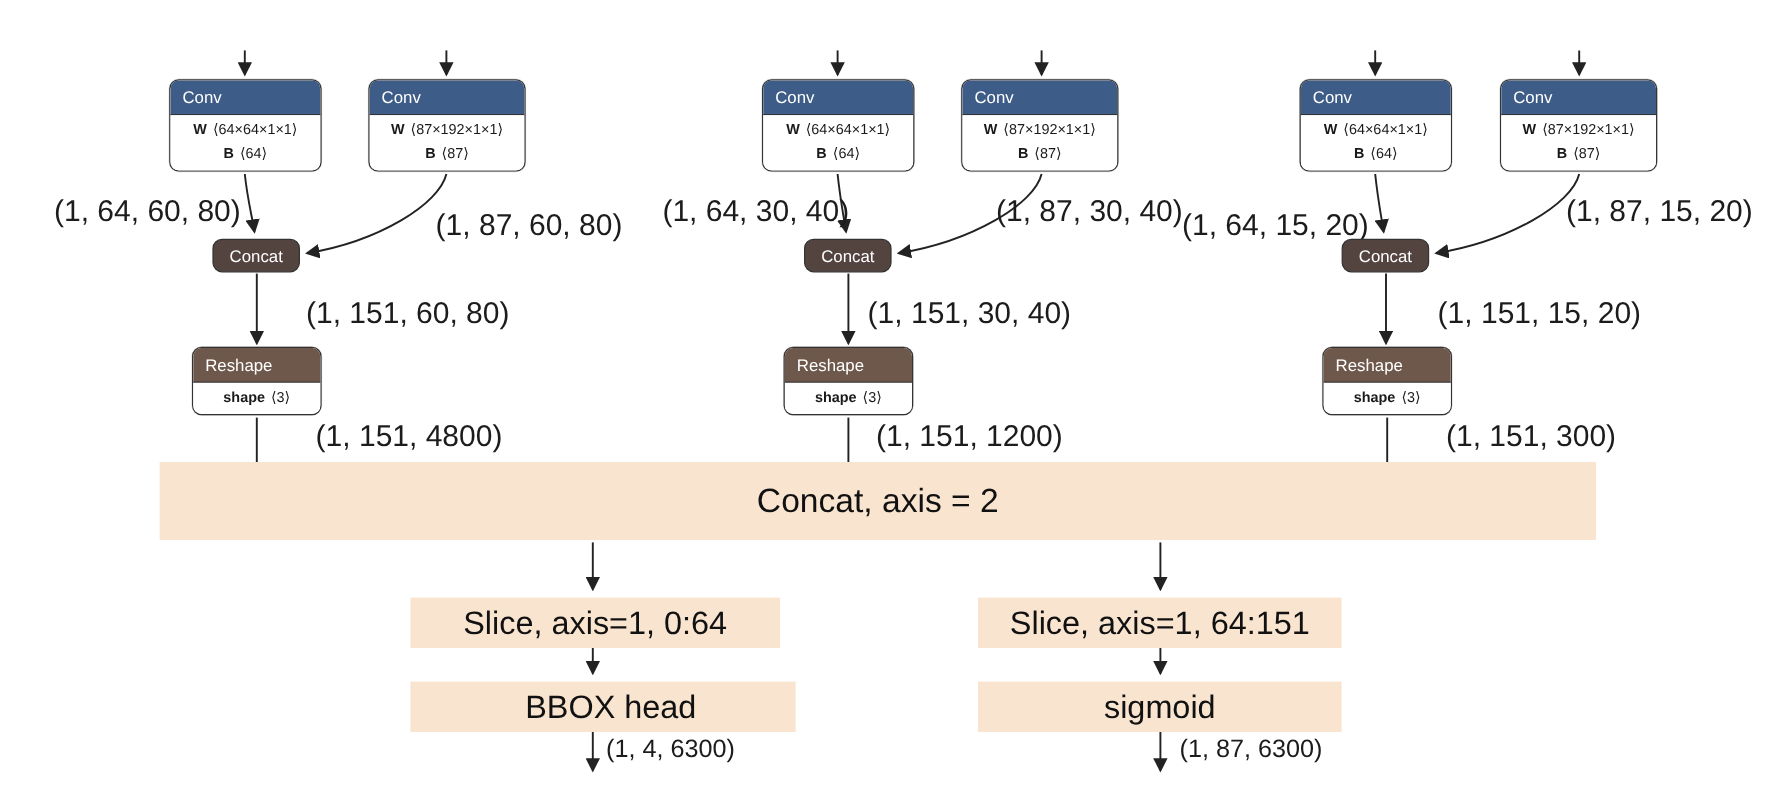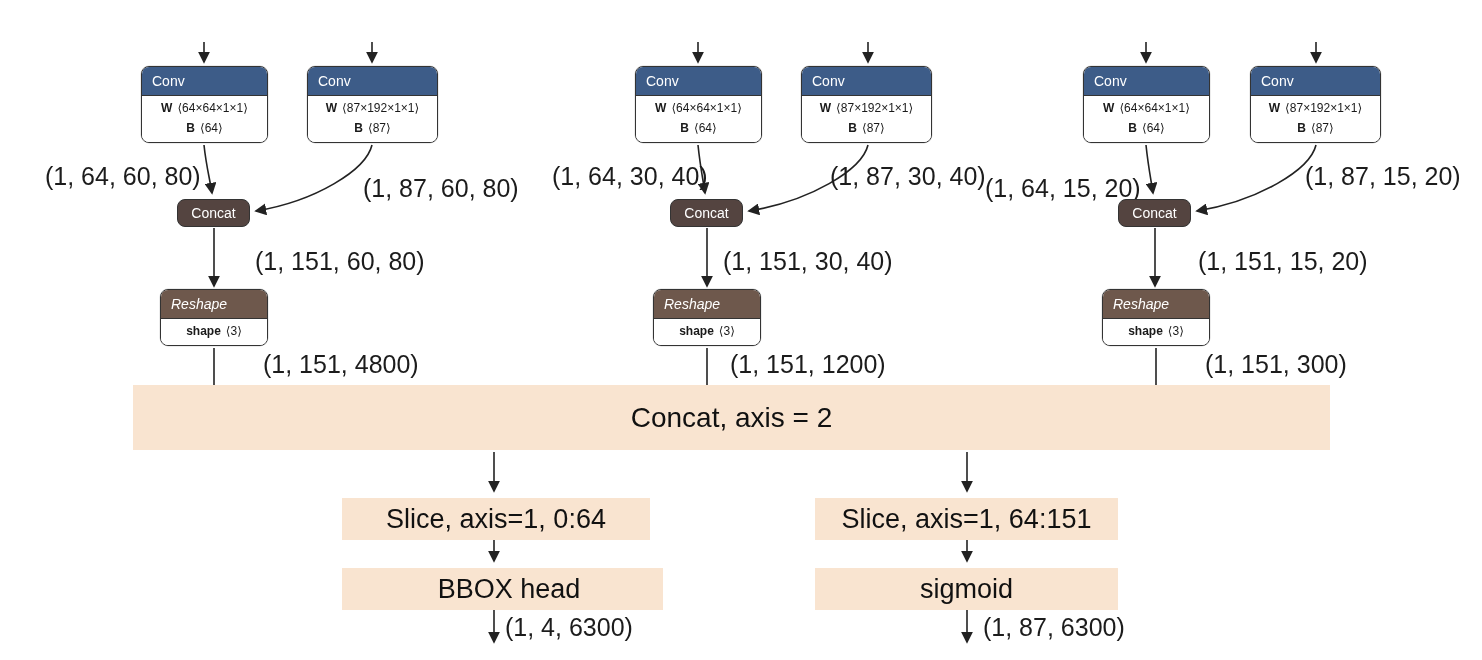--- a/index.html
+++ b/index.html
@@ -21,42 +21,42 @@
   .node{position:absolute;z-index:2;box-sizing:border-box;}
   .opbox{
     border:1.6px solid var(--node-border);border-radius:8px;background:#ffffff;overflow:hidden;
     box-shadow:0 0 0 0.5px rgba(0,0,0,0.15);
   }
   .node-header{
     color:#ffffff;font-size:14px;line-height:28px;height:28px;padding:0 10px;
     border-bottom:1.6px solid var(--node-border);
   }
   .conv .node-header{background:var(--conv-header);}
-  .reshape .node-header{background:var(--reshape-header);font-style:italic;}
+  .reshape .node-header{background:var(--reshape-header);}
   .node-body{padding:2px 9px 4px 9px;background:#ffffff;}
   .param{font-size:12px;line-height:20px;white-space:nowrap;color:#1a1a1a;text-align:center;}
   .pkey{font-weight:bold;margin-right:5px;}
   .concat-node{
     background:var(--concat-node);border:1.6px solid var(--node-border);border-radius:8px;
     color:#ffffff;font-size:14px;line-height:26px;text-align:center;
   }
   .shape-label{
     position:absolute;z-index:1;font-size:25px;white-space:nowrap;color:var(--label-color);
   }
   .merge-bar{
     position:absolute;z-index:1;background:var(--merge-bar-bg);
     display:flex;align-items:center;justify-content:center;
     font-size:28px;color:#111111;
   }
   .stage-box{
     position:absolute;z-index:1;background:var(--merge-bar-bg);
     display:flex;align-items:center;justify-content:center;
     font-size:27px;color:#111111;
   }
-  .out-label{position:absolute;z-index:1;font-size:25px;white-space:nowrap;color:var(--label-color);}
+  .out-label{position:absolute;z-index:1;font-size:21px;white-space:nowrap;color:var(--label-color);}
 </style>
 </head>
 <body>
 
 <div id="canvas">
 
   <svg id="edges" width="1482" height="660">
     <defs>
       <marker id="arrow" viewBox="0 0 10 10" refX="8.5" refY="5" markerWidth="7.5" markerHeight="7.5" orient="auto-start-reverse">
         <path d="M0,0 L10,5 L0,10 z" fill="#222222"></path>

